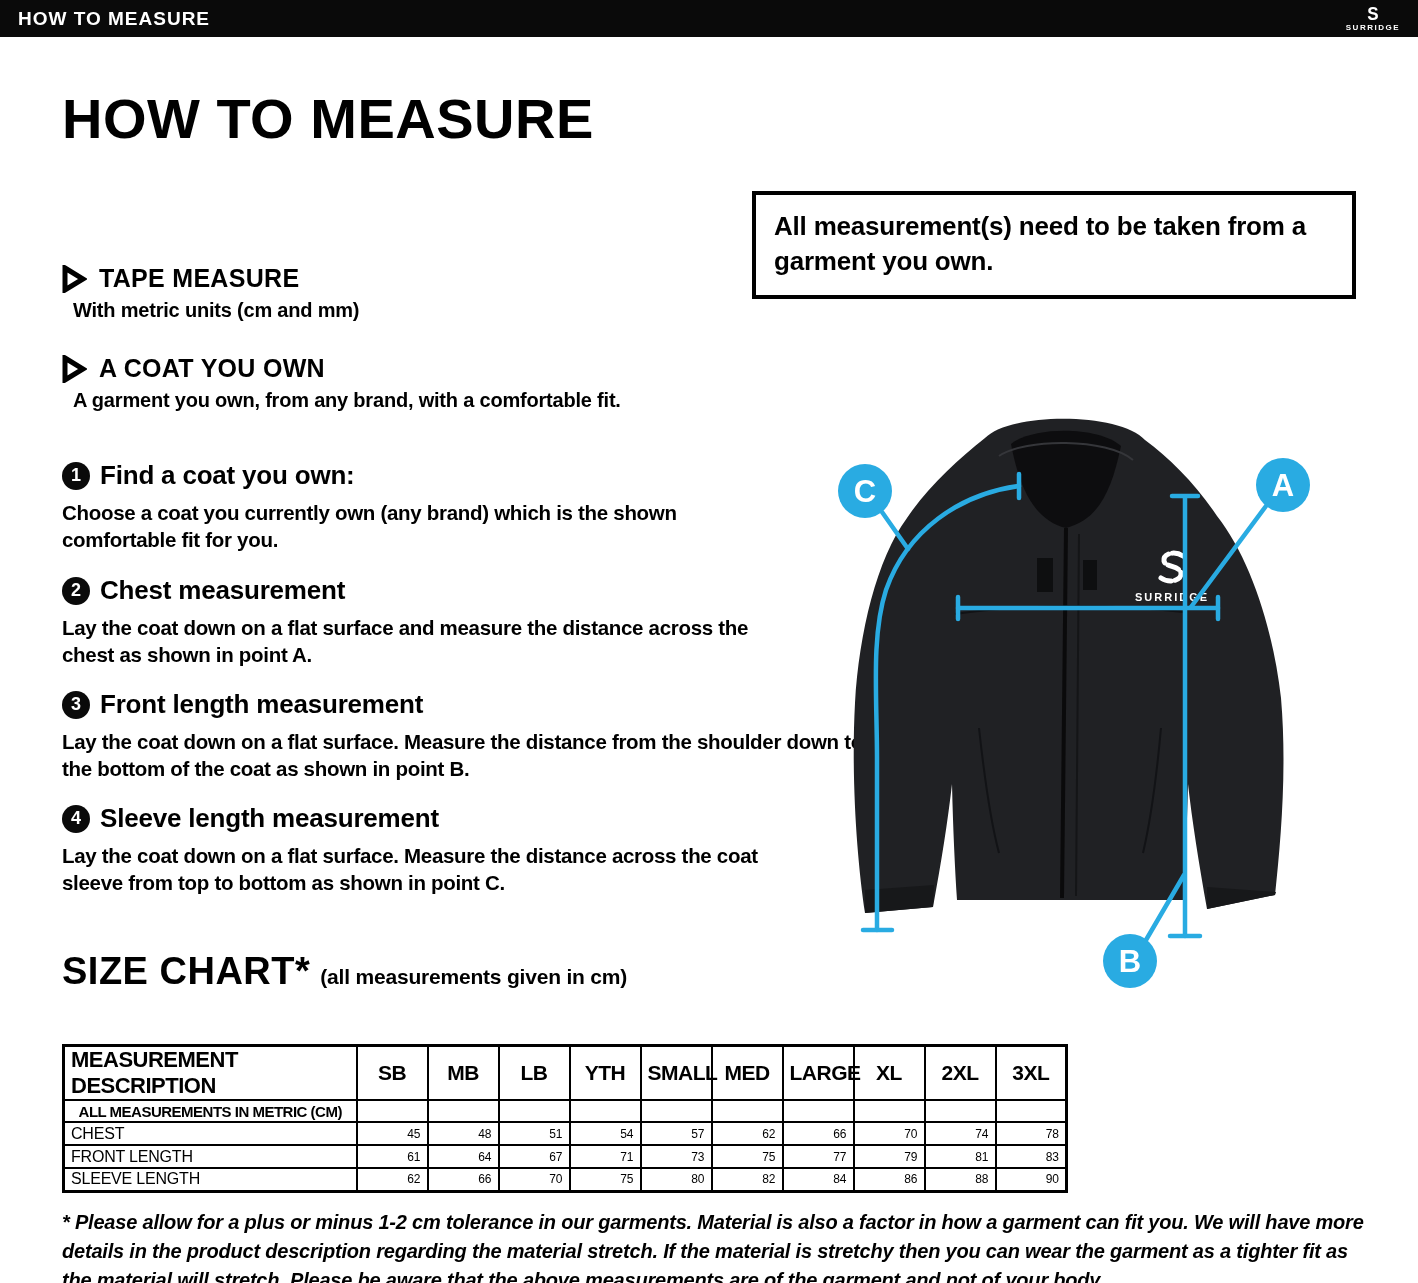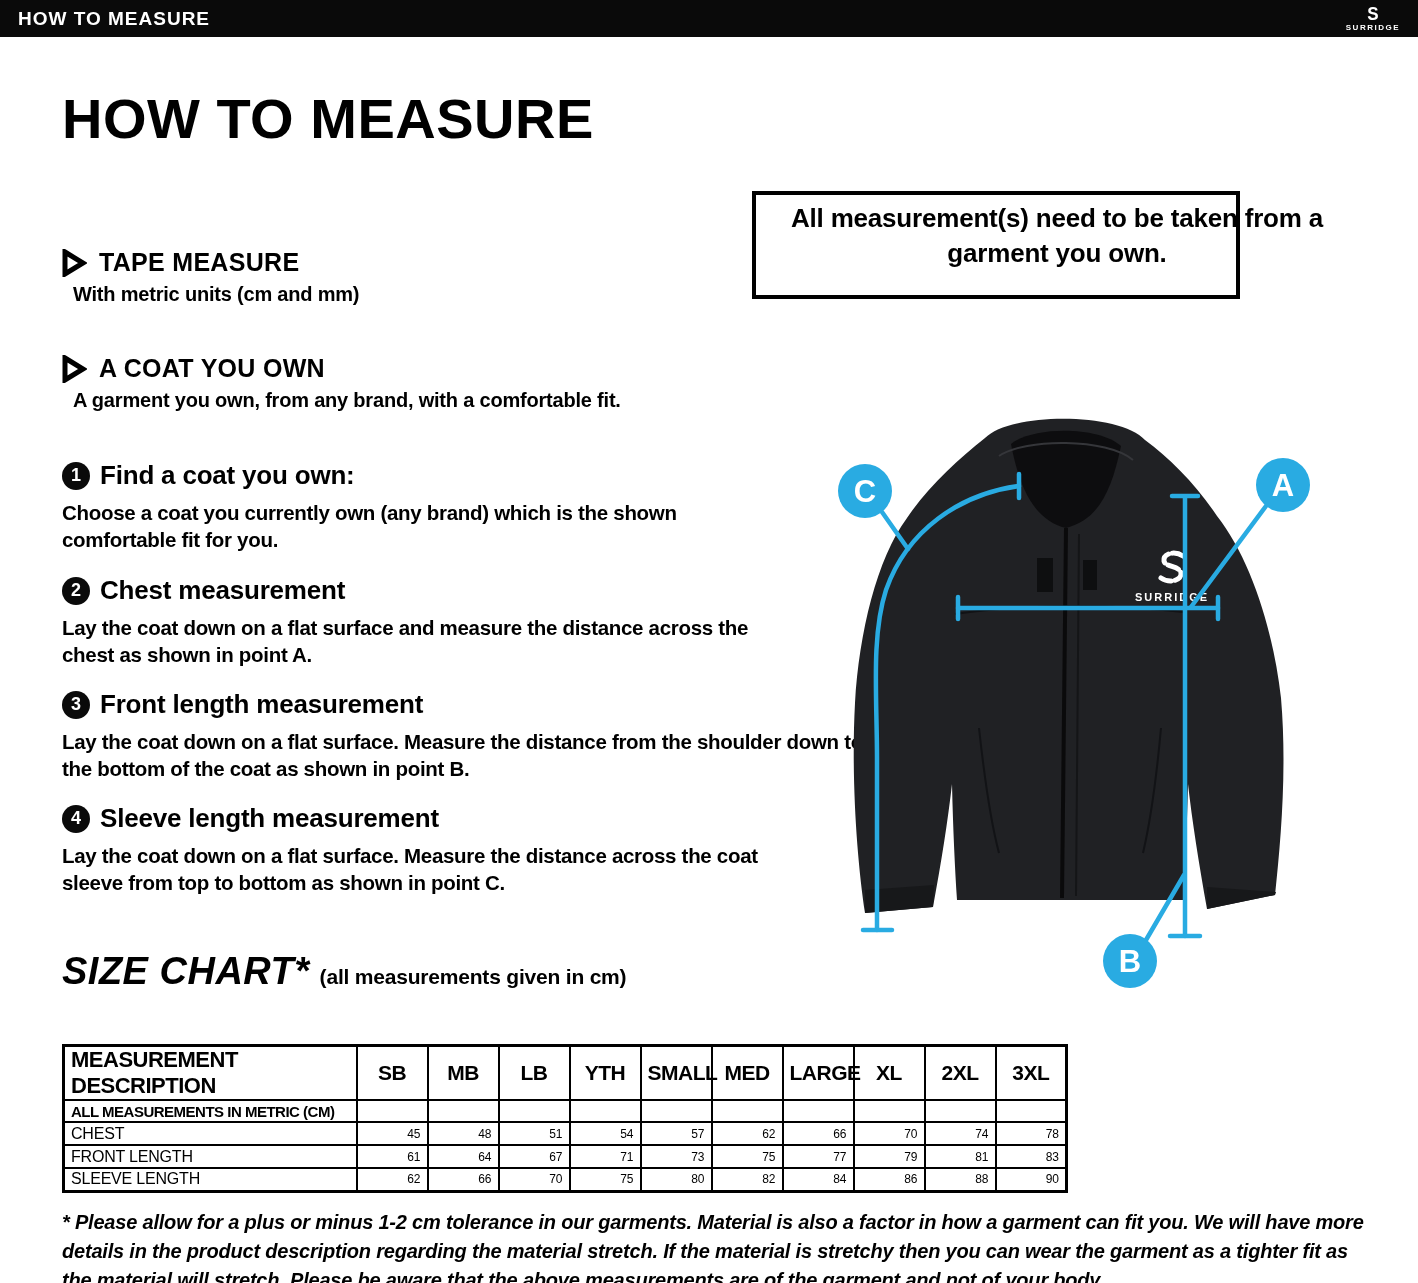--- a/index.html
+++ b/index.html
@@ -25,38 +25,38 @@
   .need-desc { font-size:20px; font-weight:700; letter-spacing:-0.2px; margin-top:6px; margin-left:11px; }
   .tri-icon svg { display:block; }
 
   .step { position:absolute; left:62px; }
   .step-head { display:flex; align-items:center; gap:10px; }
   .step-circle { width:28px; height:28px; border-radius:50%; background:#0a0a0a; color:#fff;
                  font-size:18px; font-weight:800; display:flex; align-items:center; justify-content:center; }
   .step-title { font-size:26px; font-weight:800; letter-spacing:-0.2px; }
   .step-desc { font-size:20.5px; font-weight:700; letter-spacing:-0.3px; line-height:1.33; margin-top:8px; }
 
-  .note-box { position:absolute; left:752px; top:191px; width:488px; height:108px;
-              border:4px solid #000; padding:6px 18px;text-align:center; }
+  .note-box { position:absolute; left:752px; top:191px; width:604px; height:108px;
+              border:4px solid #000; padding:14px 18px; }
   .note-text { font-size:26px; font-weight:800; letter-spacing:-0.2px; line-height:1.33; width:566px; }
 
   .diagram { position:absolute; left:815px; top:398px; width:505px; height:625px; }
 
   .sc-head { position:absolute; left:62px; top:950px; display:flex; align-items:baseline; gap:10px; }
-  .sc-title { font-size:38px; font-weight:800; letter-spacing:0.5px;font-style:italic; }
+  .sc-title { font-size:38px; font-weight:800; letter-spacing:0.5px; }
   .sc-sub { font-size:21px; font-weight:800; letter-spacing:-0.2px;text-align:center; }
 
   table.size-table { position:absolute; left:62px; top:1044px; width:1006px;
                      border-collapse:collapse; border:3px solid #000; table-layout:fixed; }
   .size-table th, .size-table td { border:2px solid #000; padding:0 6px; }
   .size-table col.c0 { width:293px; }
   .size-table col.cn { width:71px; }
   .size-table thead th { height:34px; font-size:21px; font-weight:700; letter-spacing:-0.5px; }
   .size-table thead th.desc { text-align:left; font-size:22px; }
-  .size-table tr.metric td { height:22px; font-size:15px; font-weight:700; letter-spacing:-0.5px; text-align:left; }
+  .size-table tr.metric td { height:22px; font-size:15px; font-weight:700; letter-spacing:-0.5px; text-align:center; }
   .size-table tr.data td { height:23px; font-size:12px; text-align:right; }
   .size-table tr.data td.lbl { text-align:left; font-size:16px; font-weight:400; letter-spacing:-0.2px; }
 
   .footnote { position:absolute; left:62px; top:1208px; width:1304px;
               font-size:20px; font-weight:700; font-style:italic; letter-spacing:-0.2px; line-height:1.45; }
 </style>
 </head>
 <body>
 
 <div id="page">
@@ -65,21 +65,21 @@
     <div class="topbar-title">HOW TO MEASURE</div>
     <div class="topbar-logo">
       <div class="mark">S</div>
       <div class="word">SURRIDGE</div>
     </div>
   </div>
 
   <div class="h1">HOW TO MEASURE</div>
 
 
-  <div class="need-item" style="top:248px;text-align:center;">
+  <div class="need-item" style="top:264px;text-align:center;">
     <div class="need-head">
       <span class="tri-icon">
         <svg width="25" height="28" viewBox="0 0 25 28">
             <polygon points="3,3 21,14 3,25" fill="#fff" stroke="#000" stroke-width="5" stroke-linejoin="miter"></polygon>
           </svg>
       </span>
       <span class="need-title">TAPE MEASURE</span>
     </div>
     <div class="need-desc">With metric units (cm and mm)</div>
   </div>

